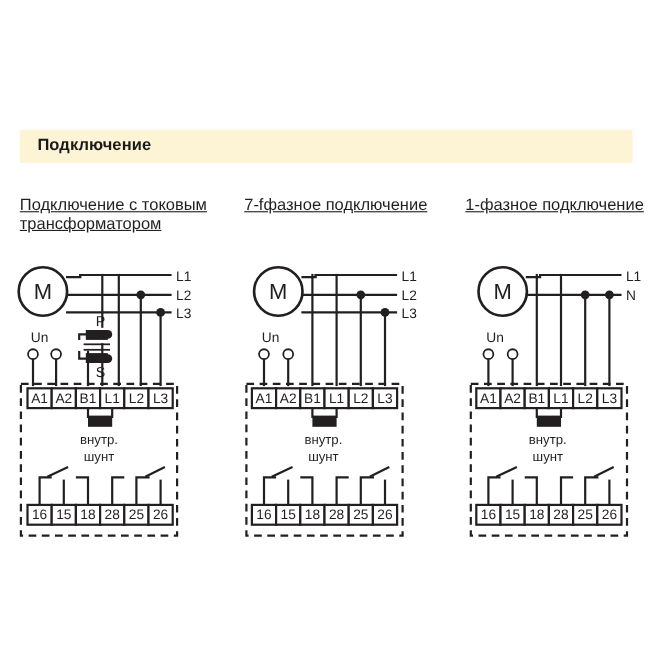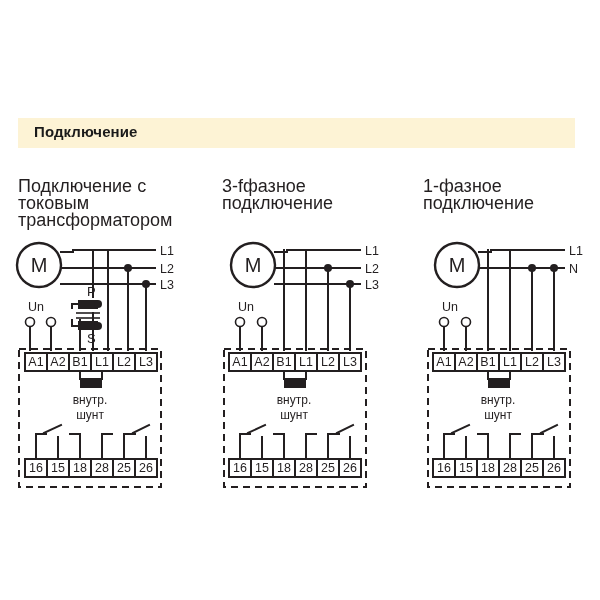--- a/index.html
+++ b/index.html
@@ -41,24 +41,25 @@
     font-size: 15px;
     font-weight: bold;
     letter-spacing: 0.1px;
     color: #1a1a1a;
     white-space: nowrap;
   }
 
   
   .col-title {
     position: absolute;
-    font-size: 18px;
+    font-size: 15px;
     line-height: 17px;
     color: #231f20;
     white-space: pre-line;
+    text-decoration: underline;
   }
   #col-title-0 { left: 18px;  top: 178px; width: 190px; }
   #col-title-1 { left: 222px; top: 178px; width: 190px; }
   #col-title-2 { left: 423px; top: 178px; width: 180px; }
 
   
   #diagram-canvas {
     position: absolute;
     left: 0; top: 0;
     width: 600px;
@@ -115,21 +116,21 @@
 </head>
 <body>
 
 <div id="page">
 
   <div class="header-band" style="background: rgb(253, 243, 213);"></div>
   <div class="header-band-title">Подключение</div>
 
   <div class="col-title" id="col-title-0">Подключение с токовым
 трансформатором</div>
-  <div class="col-title" id="col-title-1">3-fфазное подключение</div>
+  <div class="col-title" id="col-title-1">7-fфазное подключение</div>
   <div class="col-title" id="col-title-2">1-фазное подключение</div>
 
   <svg id="diagram-canvas" viewBox="0 0 600 600">
 
     <g>
 
       <g>
         <circle class="motor-circle" cx="39" cy="265" r="22"></circle>
         <text class="lbl-motor" x="39" y="272">M</text>
       </g>

